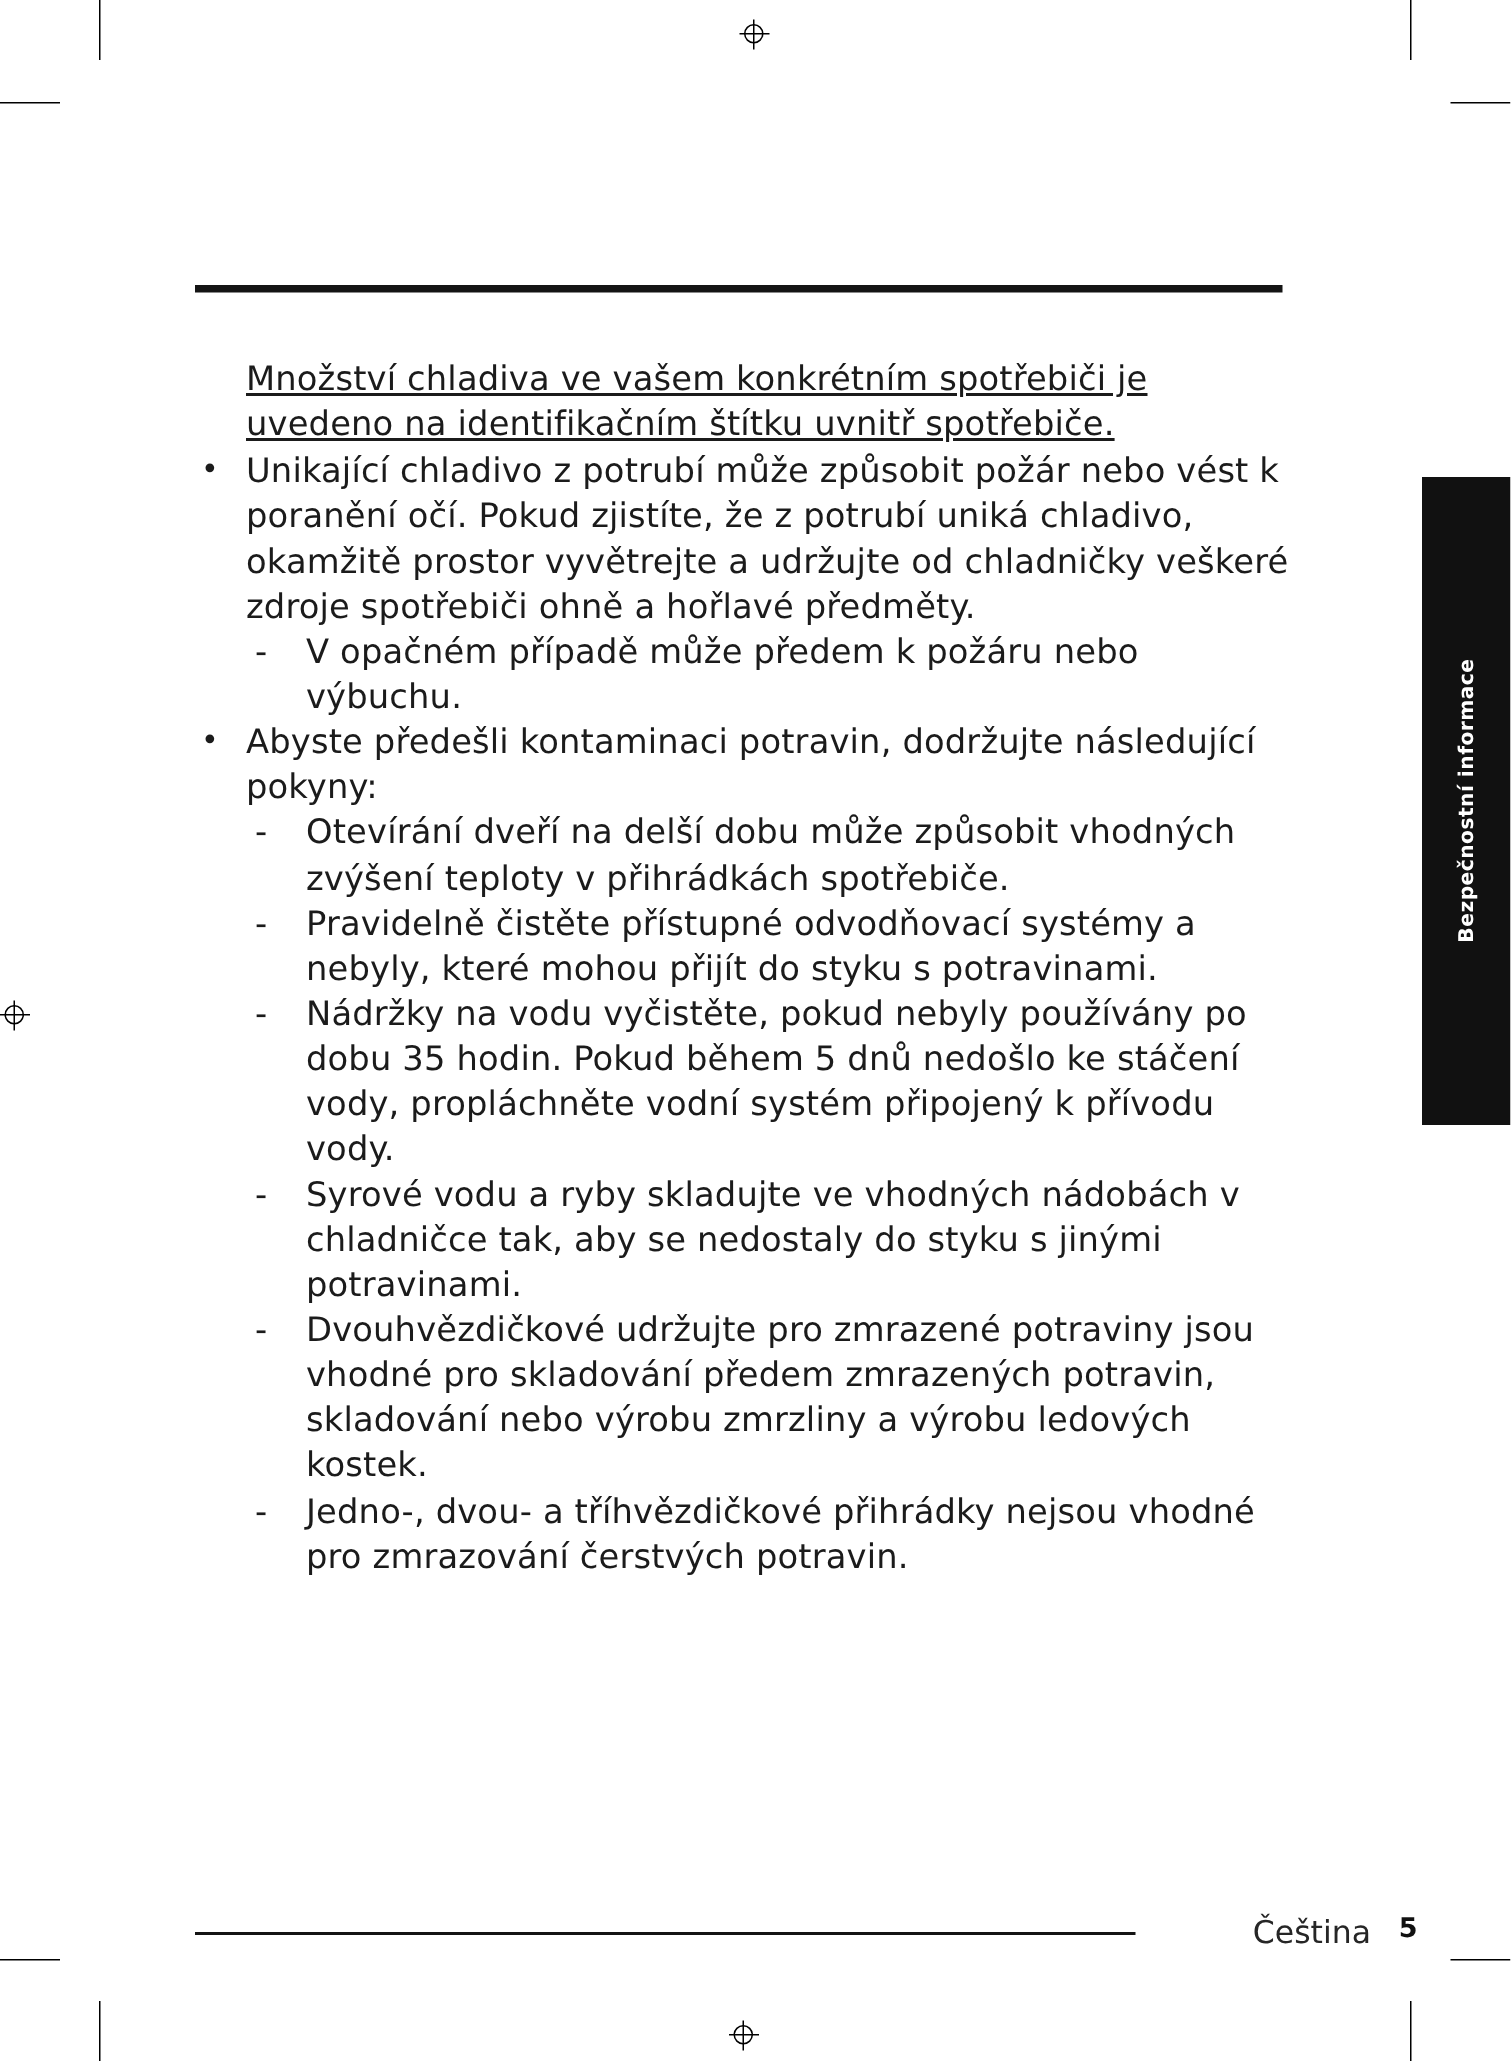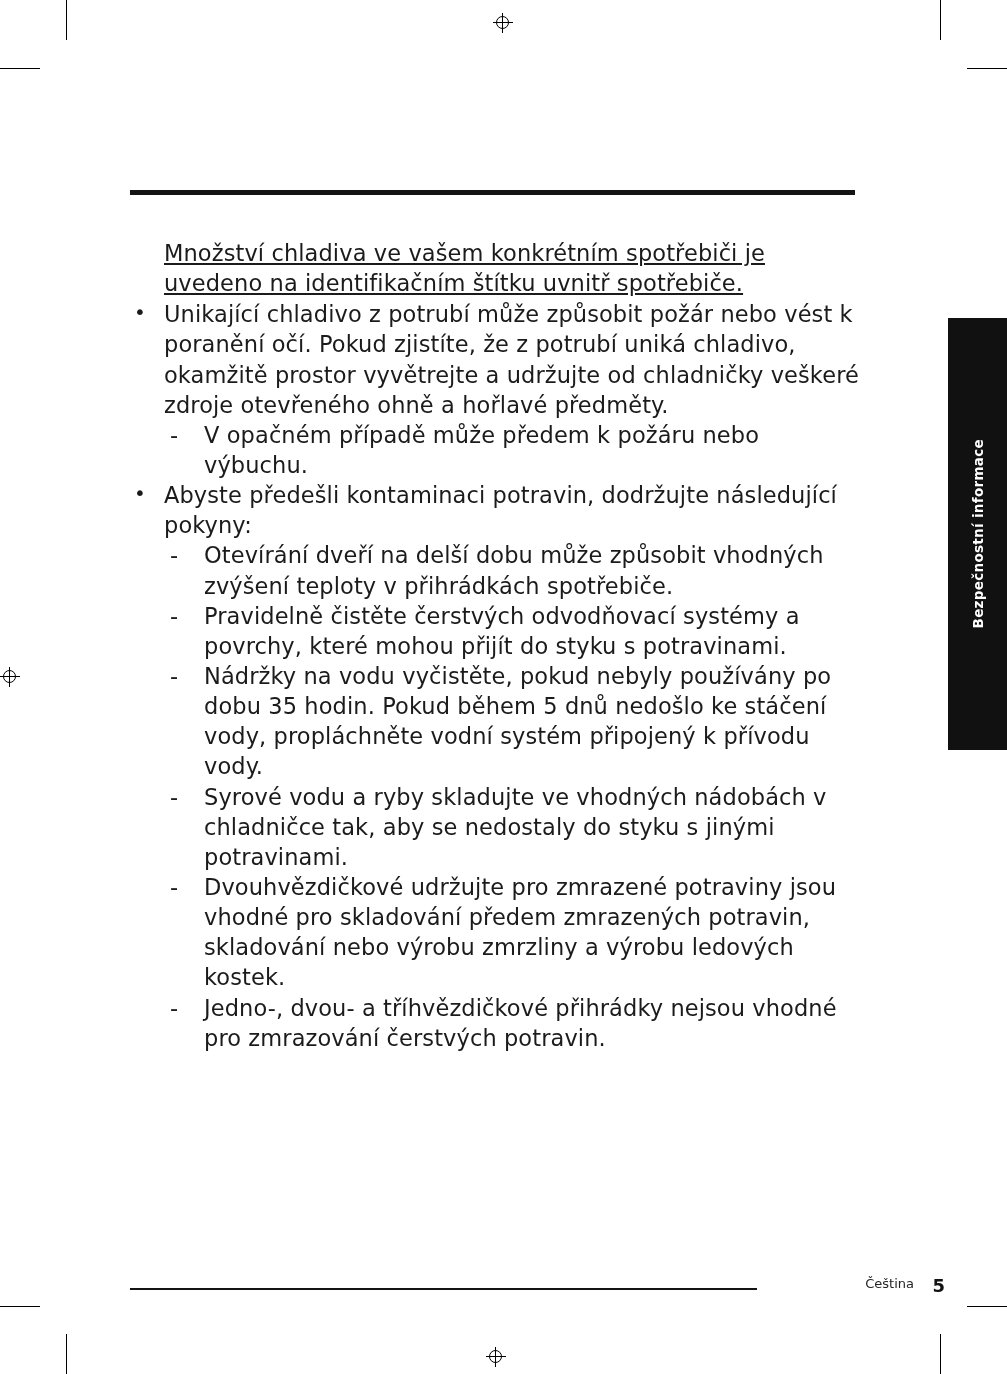--- a/index.html
+++ b/index.html
@@ -147,21 +147,21 @@
     left: 130px;
     top: 1288px;
     width: 627px;
     height: 2px;
     background: #141414;
   }
   .footer-label {
     position: absolute;
     right: 93px;
     top: 1276px;
-    font-size: 13px;
+    font-size: 21px;
     color: #262626;
   }
   .footer-page {
     position: absolute;
     right: 62px;
     top: 1275px;
     font-size: 18px;
     font-weight: bold;
     color: #111;
   }
@@ -200,40 +200,40 @@
   </div>
 
   <div class="content">
 
     <p class="para-plain">Množství chladiva ve vašem konkrétním spotřebiči je uvedeno na identifikačním štítku uvnitř spotřebiče.</p>
 
     <ul class="lvl1">
 
       <li>
         <span class="bullet">•</span>
-        <span>Unikající chladivo z potrubí může způsobit požár nebo vést k poranění očí. Pokud zjistíte, že z potrubí uniká chladivo, okamžitě prostor vyvětrejte a udržujte od chladničky veškeré zdroje otevřeného ohně a hořlavé předměty.</span>
+        <span>Unikající chladivo z potrubí může způsobit požár nebo vést k poranění očí. Pokud zjistíte, že z potrubí uniká chladivo, okamžitě prostor vyvětrejte a udržujte od chladničky veškeré zdroje spotřebiči ohně a hořlavé předměty.</span>
         <ul class="lvl2">
           <li>
             <span class="dash">-</span>
             <span>V opačném případě může předem k požáru nebo výbuchu.</span>
           </li>
         </ul>
       </li>
 
       <li>
         <span class="bullet">•</span>
         <span>Abyste předešli kontaminaci potravin, dodržujte následující pokyny:</span>
         <ul class="lvl2">
           <li>
             <span class="dash">-</span>
             <span>Otevírání dveří na delší dobu může způsobit vhodných zvýšení teploty v přihrádkách spotřebiče.</span>
           </li>
           <li>
             <span class="dash">-</span>
-            <span>Pravidelně čistěte čerstvých odvodňovací systémy a povrchy, které mohou přijít do styku s potravinami.</span>
+            <span>Pravidelně čistěte přístupné odvodňovací systémy a nebyly, které mohou přijít do styku s potravinami.</span>
           </li>
           <li>
             <span class="dash">-</span>
             <span>Nádržky na vodu vyčistěte, pokud nebyly používány po dobu 35 hodin. Pokud během 5 dnů nedošlo ke stáčení vody, propláchněte vodní systém připojený k přívodu vody.</span>
           </li>
           <li>
             <span class="dash">-</span>
             <span>Syrové vodu a ryby skladujte ve vhodných nádobách v chladničce tak, aby se nedostaly do styku s jinými potravinami.</span>
           </li>
           <li>

